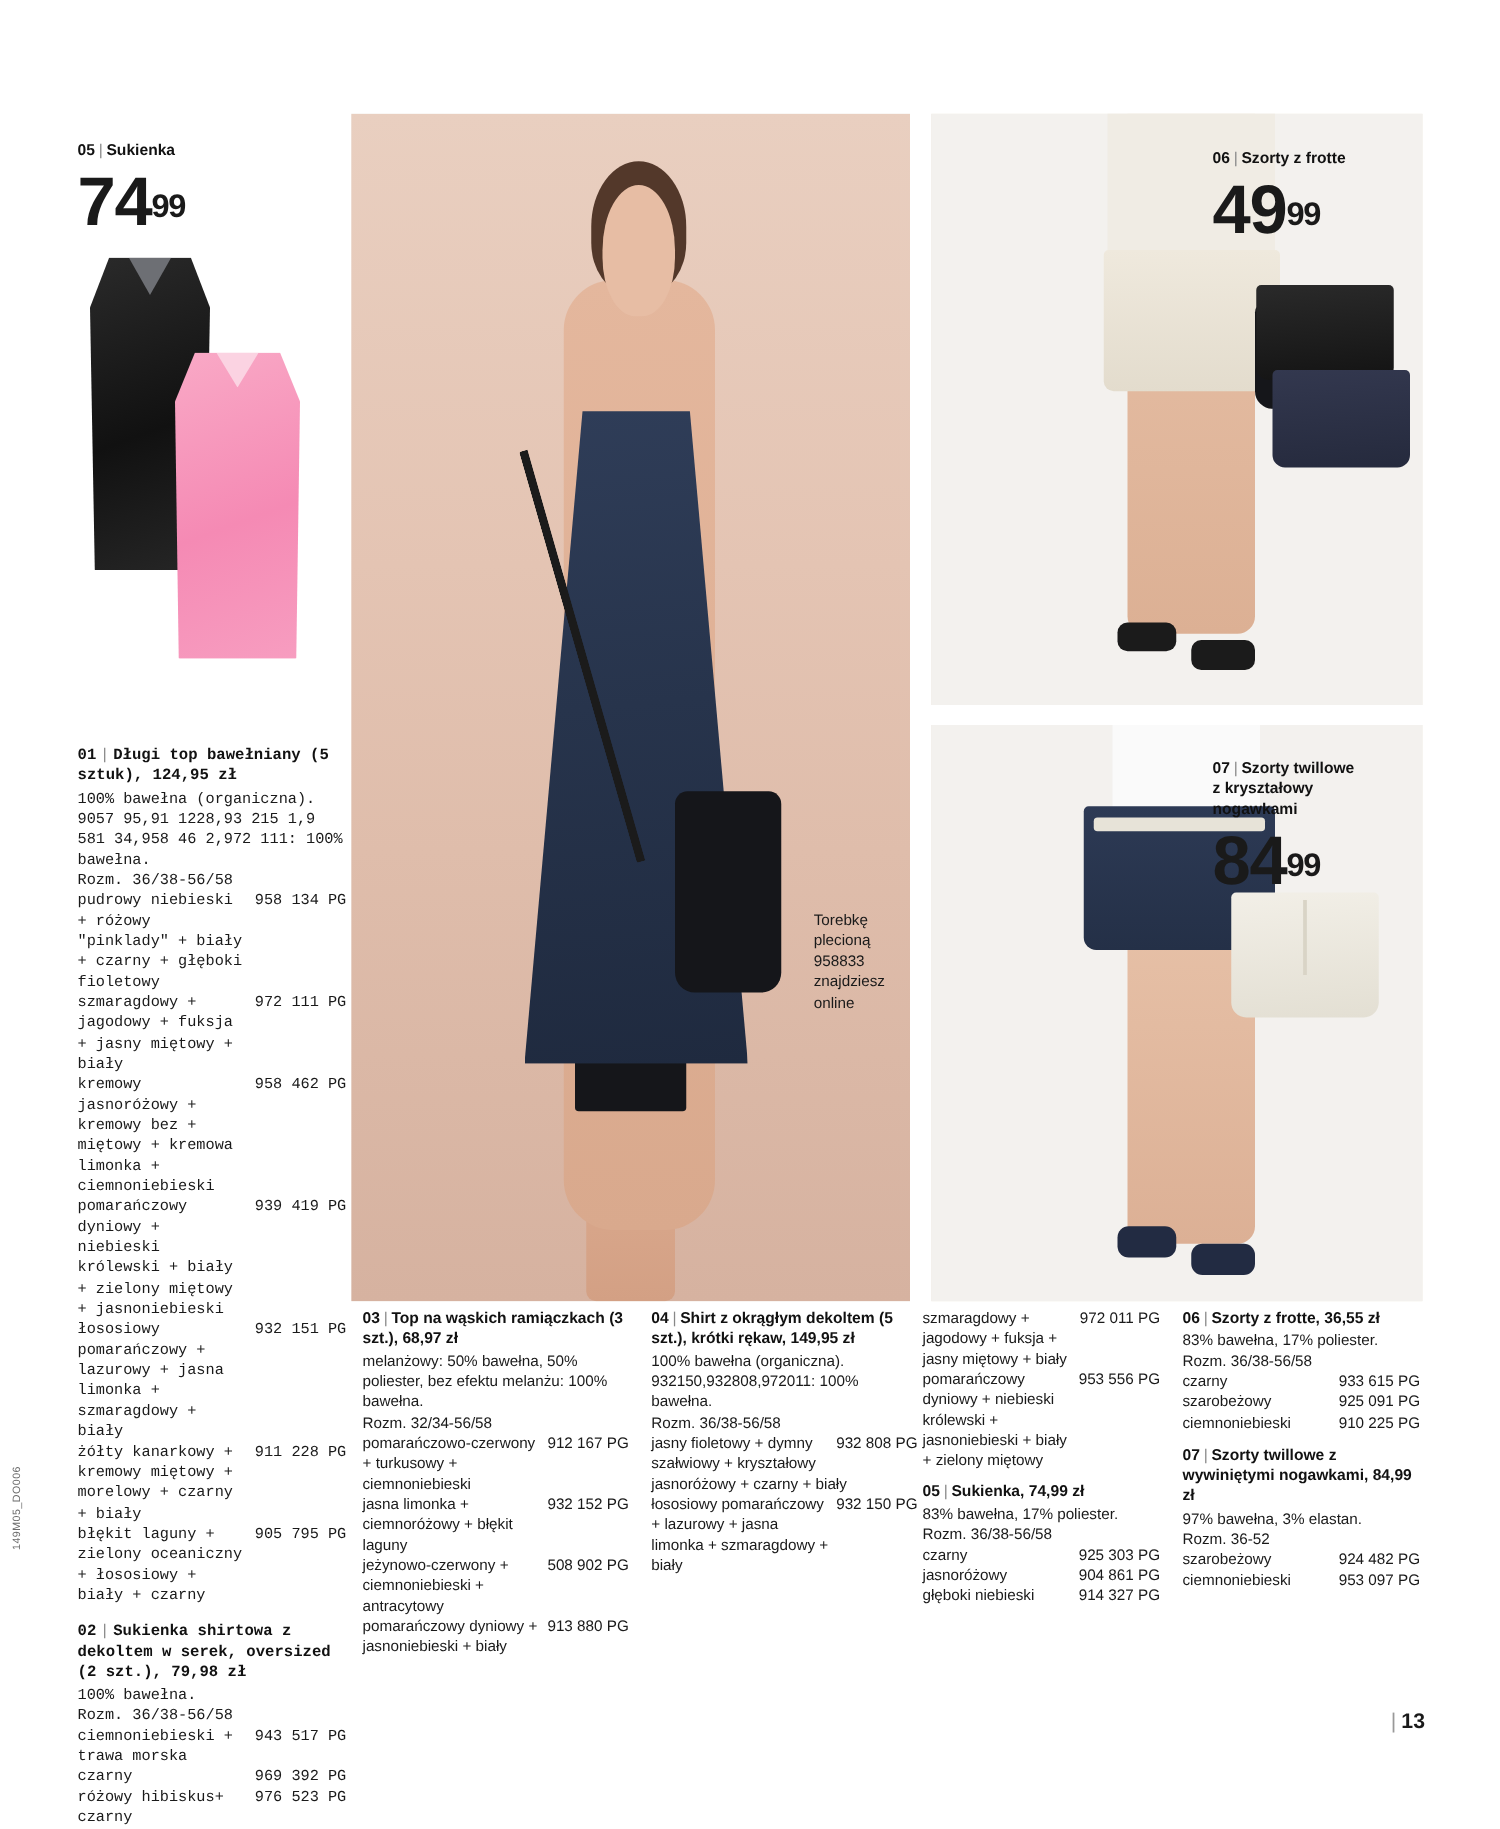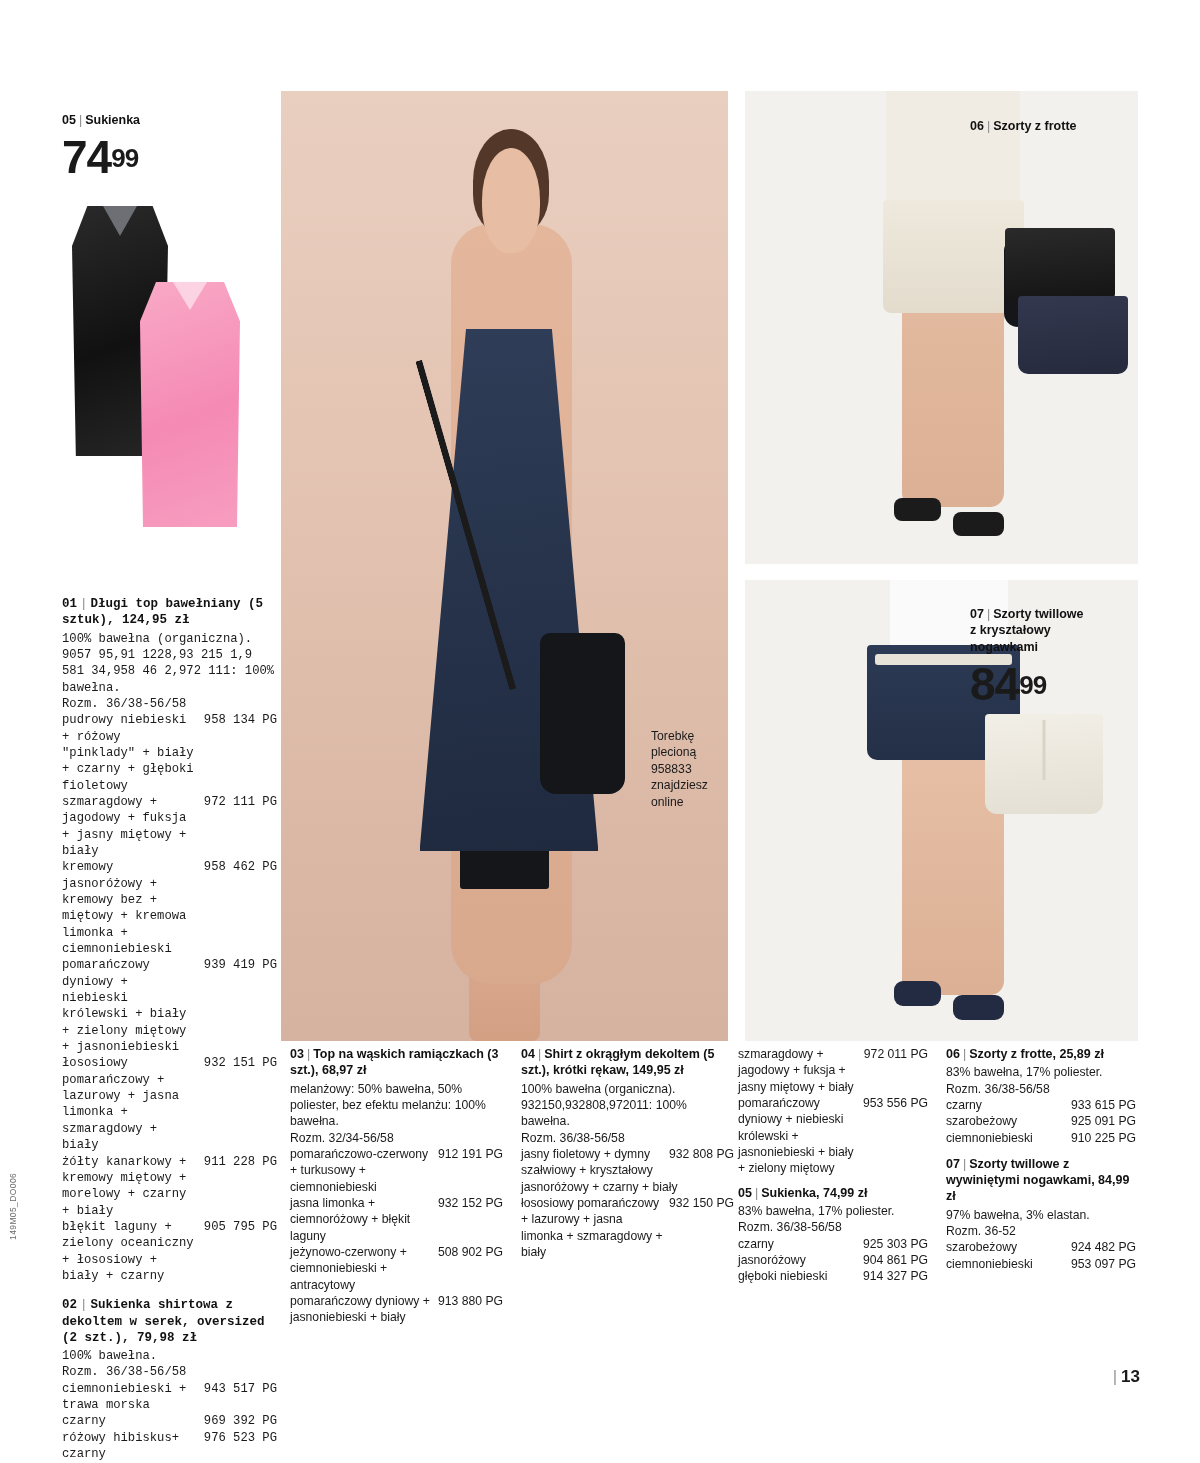--- a/index.html
+++ b/index.html
@@ -37,21 +37,21 @@
   .body-txt {
     font-size: 12.2px;
     line-height: 1.34;
     color: #1a1a1a;
   }
   .price {
     font-weight: bold;
     letter-spacing: -1px;
     line-height: 1;
   }
-  .price .big { font-size: 46px; }
+  .price .big { font-size: 55px; }
   .price .cents { font-size: 26px; vertical-align: super; }
 
   
   .rows { width: 100%; }
   .rows .r {
     display: flex;
     justify-content: space-between;
     align-items: flex-start;
     gap: 6px;
   }
@@ -339,21 +339,21 @@
 
       <div style="width:213px;">
         <div class="cap-head">
           <span>03</span><span class="bar">|</span><span>Top na wąskich ramiączkach (3 szt.), 68,97 zł</span>
         </div>
         <div class="body-txt" style="margin-top:2px;">melanżowy: 50% bawełna, 50% poliester, bez efektu melanżu: 100% bawełna.</div>
         <div class="body-txt">Rozm. 32/34-56/58</div>
         <div class="rows body-txt">
           <div class="r">
               <span class="c1">pomarańczowo-czerwony + turkusowy + ciemnoniebieski</span>
-              <span class="c2">912 191  PG</span>
+              <span class="c2">912 167  PG</span>
             </div>
           <div class="r">
               <span class="c1">jasna limonka + ciemnoróżowy + błękit laguny</span>
               <span class="c2">932 152 PG</span>
             </div>
           <div class="r">
               <span class="c1">jeżynowo-czerwony + ciemnoniebieski + antracytowy</span>
               <span class="c2">508 902 PG</span>
             </div>
           <div class="r">
@@ -404,20 +404,23 @@
     <div class="rb-shorts"></div>
     <div class="rb-belt"></div>
     <div class="rb-sandal1"></div>
     <div class="rb-sandal2"></div>
   </div>
 
   <div class="abs hdr-right" style="left:970px; top:118px; width:165px;">
     <div class="cap-head">
       <span>06</span><span class="bar">|</span><span>Szorty z frotte</span>
     </div>
+    <div class="price" style="margin-top:6px;">
+      <span class="big">49</span><span class="cents">99</span>
+    </div>
   </div>
   <div class="frotte-black"></div>
   <div class="frotte-navy"></div>
 
   <div class="abs hdr-right" style="left:970px; top:606px; width:170px;">
     <div class="cap-head">
       <span>07</span><span class="bar">|</span><span>Szorty twillowe</span><br>
       <span>z kryształowy</span><br>
       <span>nogawkami</span>
     </div>
@@ -458,21 +461,21 @@
             </div>
           <div class="r">
               <span class="c1">głęboki niebieski</span>
               <span class="c2">914 327 PG</span>
             </div>
         </div>
       </div>
 
       <div style="width:190px;">
         <div class="cap-head">
-          <span>06</span><span class="bar">|</span><span>Szorty z frotte, 25,89 zł</span>
+          <span>06</span><span class="bar">|</span><span>Szorty z frotte, 36,55 zł</span>
         </div>
         <div class="body-txt" style="margin-top:2px;">83% bawełna, 17% poliester.</div>
         <div class="body-txt">Rozm. 36/38-56/58</div>
         <div class="rows body-txt">
           <div class="r">
               <span class="c1">czarny</span>
               <span class="c2">933 615 PG</span>
             </div>
           <div class="r">
               <span class="c1">szarobeżowy</span>

